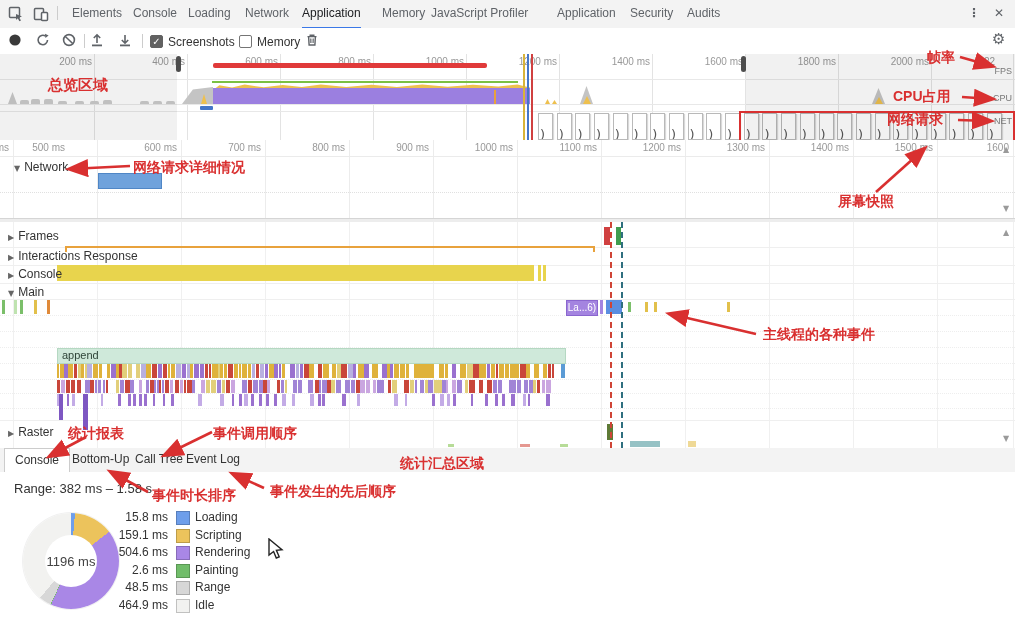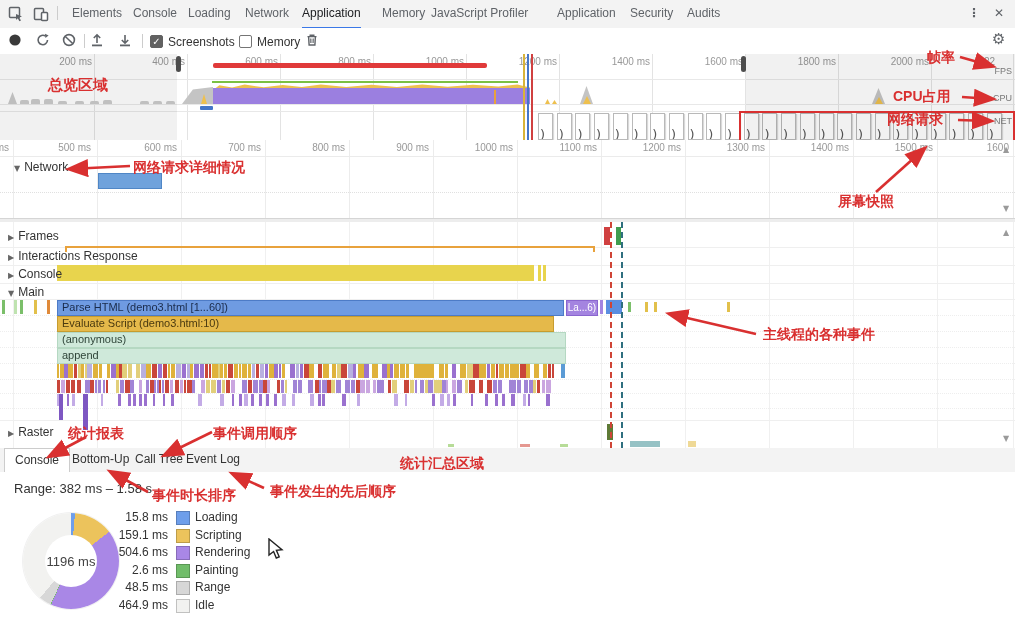--- a/index.html
+++ b/index.html
@@ -270,21 +270,21 @@
       <div style="position: absolute; left: 739px; top: 57px; width: 272px; height: 28px; border: 2px solid rgb(217, 48, 48); z-index: 30;"></div>
       <div style="position: absolute; right: 3px; top: 12px; font-size: 9px; color: rgb(119, 119, 119); z-index: 31;">FPS</div>
       <div style="position: absolute; right: 3px; top: 39px; font-size: 9px; color: rgb(119, 119, 119); z-index: 31;">CPU</div>
       <div style="position: absolute; right: 3px; top: 62px; font-size: 9px; color: rgb(119, 119, 119); z-index: 31;">NET</div>
     </div>
 
   <div id="network" class="abs">
       <div style="position: absolute; left: 13px; top: 0px; width: 1px; height: 78px; background: rgb(236, 236, 236);"></div>
       <div style="position: absolute; right: 1006px; top: 2px; font-size: 10px; color: rgb(153, 153, 153); white-space: nowrap;">ms</div>
       <div style="position: absolute; left: 97px; top: 0px; width: 1px; height: 78px; background: rgb(236, 236, 236);"></div>
-      <div style="position: absolute; right: 924px; top: 2px; font-size: 10px; color: rgb(153, 153, 153); white-space: nowrap;">500 ms</div>
+      <div style="position: absolute; right: 950px; top: 2px; font-size: 10px; color: rgb(153, 153, 153); white-space: nowrap;">500 ms</div>
       <div style="position: absolute; left: 181px; top: 0px; width: 1px; height: 78px; background: rgb(236, 236, 236);"></div>
       <div style="position: absolute; right: 838px; top: 2px; font-size: 10px; color: rgb(153, 153, 153); white-space: nowrap;">600 ms</div>
       <div style="position: absolute; left: 265px; top: 0px; width: 1px; height: 78px; background: rgb(236, 236, 236);"></div>
       <div style="position: absolute; right: 754px; top: 2px; font-size: 10px; color: rgb(153, 153, 153); white-space: nowrap;">700 ms</div>
       <div style="position: absolute; left: 349px; top: 0px; width: 1px; height: 78px; background: rgb(236, 236, 236);"></div>
       <div style="position: absolute; right: 670px; top: 2px; font-size: 10px; color: rgb(153, 153, 153); white-space: nowrap;">800 ms</div>
       <div style="position: absolute; left: 433px; top: 0px; width: 1px; height: 78px; background: rgb(236, 236, 236);"></div>
       <div style="position: absolute; right: 586px; top: 2px; font-size: 10px; color: rgb(153, 153, 153); white-space: nowrap;">900 ms</div>
       <div style="position: absolute; left: 517px; top: 0px; width: 1px; height: 78px; background: rgb(236, 236, 236);"></div>
       <div style="position: absolute; right: 502px; top: 2px; font-size: 10px; color: rgb(153, 153, 153); white-space: nowrap;">1000 ms</div>
@@ -348,30 +348,27 @@
       <div style="position: absolute; left: 57px; top: 43px; width: 477px; height: 16px; background: rgb(232, 212, 77);"></div>
       <div style="position: absolute; left: 538px; top: 43px; width: 3px; height: 16px; background: rgb(232, 212, 77);"></div>
       <div style="position: absolute; left: 543px; top: 43px; width: 3px; height: 16px; background: rgb(232, 212, 77);"></div>
       <div class="seclab" style="position: absolute; left: 8px; top: 45px;"><span class="uni">▶</span><span>Console</span></div>
       <div class="seclab" style="position: absolute; left: 8px; top: 63px;"><span class="uni">▼</span><span>Main</span></div>
       <div style="position: absolute; left: 2px; top: 78px; width: 3px; height: 14px; background: rgb(123, 191, 106);"></div>
       <div style="position: absolute; left: 14px; top: 78px; width: 3px; height: 14px; background: rgb(191, 227, 176);"></div>
       <div style="position: absolute; left: 20px; top: 78px; width: 3px; height: 14px; background: rgb(123, 191, 106);"></div>
       <div style="position: absolute; left: 34px; top: 78px; width: 3px; height: 14px; background: rgb(226, 192, 75);"></div>
       <div style="position: absolute; left: 47px; top: 78px; width: 3px; height: 14px; background: rgb(224, 138, 58);"></div>
-      <div class="bar" style="position: absolute; left: 57px; top: 78px; width: 501px; height: 14px; background: rgb(111, 155, 226); border: 1px solid rgb(77, 123, 199); font-size: 11px; line-height: 13px; color: rgb(26, 43, 74); padding-left: 4px;">Parse HTML (demo3.html [1...60])</div>
       <div class="bar" style="position: absolute; left: 566px; top: 78px; width: 30px; height: 14px; background: rgb(164, 132, 224); border: 1px solid rgb(138, 102, 207); font-size: 10px; line-height: 13px; color: rgb(255, 255, 255); text-align: center;">La...6)</div>
       <div style="position: absolute; left: 600px; top: 78px; width: 3px; height: 14px; background: rgb(164, 132, 224);"></div>
       <div style="position: absolute; left: 606px; top: 78px; width: 16px; height: 14px; background: rgb(91, 142, 224);"></div>
       <div style="position: absolute; left: 628px; top: 80px; width: 3px; height: 10px; background: rgb(123, 191, 106);"></div>
       <div style="position: absolute; left: 645px; top: 80px; width: 3px; height: 10px; background: rgb(226, 192, 75);"></div>
       <div style="position: absolute; left: 654px; top: 80px; width: 3px; height: 10px; background: rgb(226, 192, 75);"></div>
       <div style="position: absolute; left: 727px; top: 80px; width: 3px; height: 10px; background: rgb(226, 192, 75);"></div>
-      <div class="bar" style="position: absolute; left: 57px; top: 94px; width: 491px; height: 14px; background: rgb(229, 185, 74); border: 1px solid rgb(199, 156, 47); font-size: 11px; line-height: 13px; color: rgb(74, 58, 16); padding-left: 4px;">Evaluate Script (demo3.html:10)</div>
-      <div class="bar" style="position: absolute; left: 57px; top: 110px; width: 503px; height: 14px; background: rgb(207, 233, 218); border: 1px solid rgb(181, 216, 194); font-size: 11px; line-height: 13px; color: rgb(46, 68, 56); padding-left: 4px;">(anonymous)</div>
       <div class="bar" style="position: absolute; left: 57px; top: 126px; width: 503px; height: 14px; background: rgb(207, 233, 218); border: 1px solid rgb(181, 216, 194); font-size: 11px; line-height: 13px; color: rgb(46, 68, 56); padding-left: 4px;">append</div>
       <div style="position: absolute; left: 57px; top: 142px; width: 2.04682px; height: 14px; background: rgb(223, 178, 59);"></div>
       <div style="position: absolute; left: 59.7458px; top: 142px; width: 4.08578px; height: 14px; background: rgb(223, 178, 59);"></div>
       <div style="position: absolute; left: 64.0716px; top: 142px; width: 4.2133px; height: 14px; background: rgb(154, 113, 207);"></div>
       <div style="position: absolute; left: 68.4408px; top: 142px; width: 5.05636px; height: 14px; background: rgb(223, 178, 59);"></div>
       <div style="position: absolute; left: 73.8651px; top: 142px; width: 3.17299px; height: 14px; background: rgb(201, 70, 58);"></div>
       <div style="position: absolute; left: 78.0161px; top: 142px; width: 2.99013px; height: 14px; background: rgb(226, 207, 122);"></div>
       <div style="position: absolute; left: 81.1499px; top: 142px; width: 2.61858px; height: 14px; background: rgb(223, 178, 59);"></div>
       <div style="position: absolute; left: 84.5303px; top: 142px; width: 2.29807px; height: 14px; background: rgb(226, 207, 122);"></div>
       <div style="position: absolute; left: 87.45px; top: 142px; width: 4.72036px; height: 14px; background: rgb(184, 176, 224);"></div>

